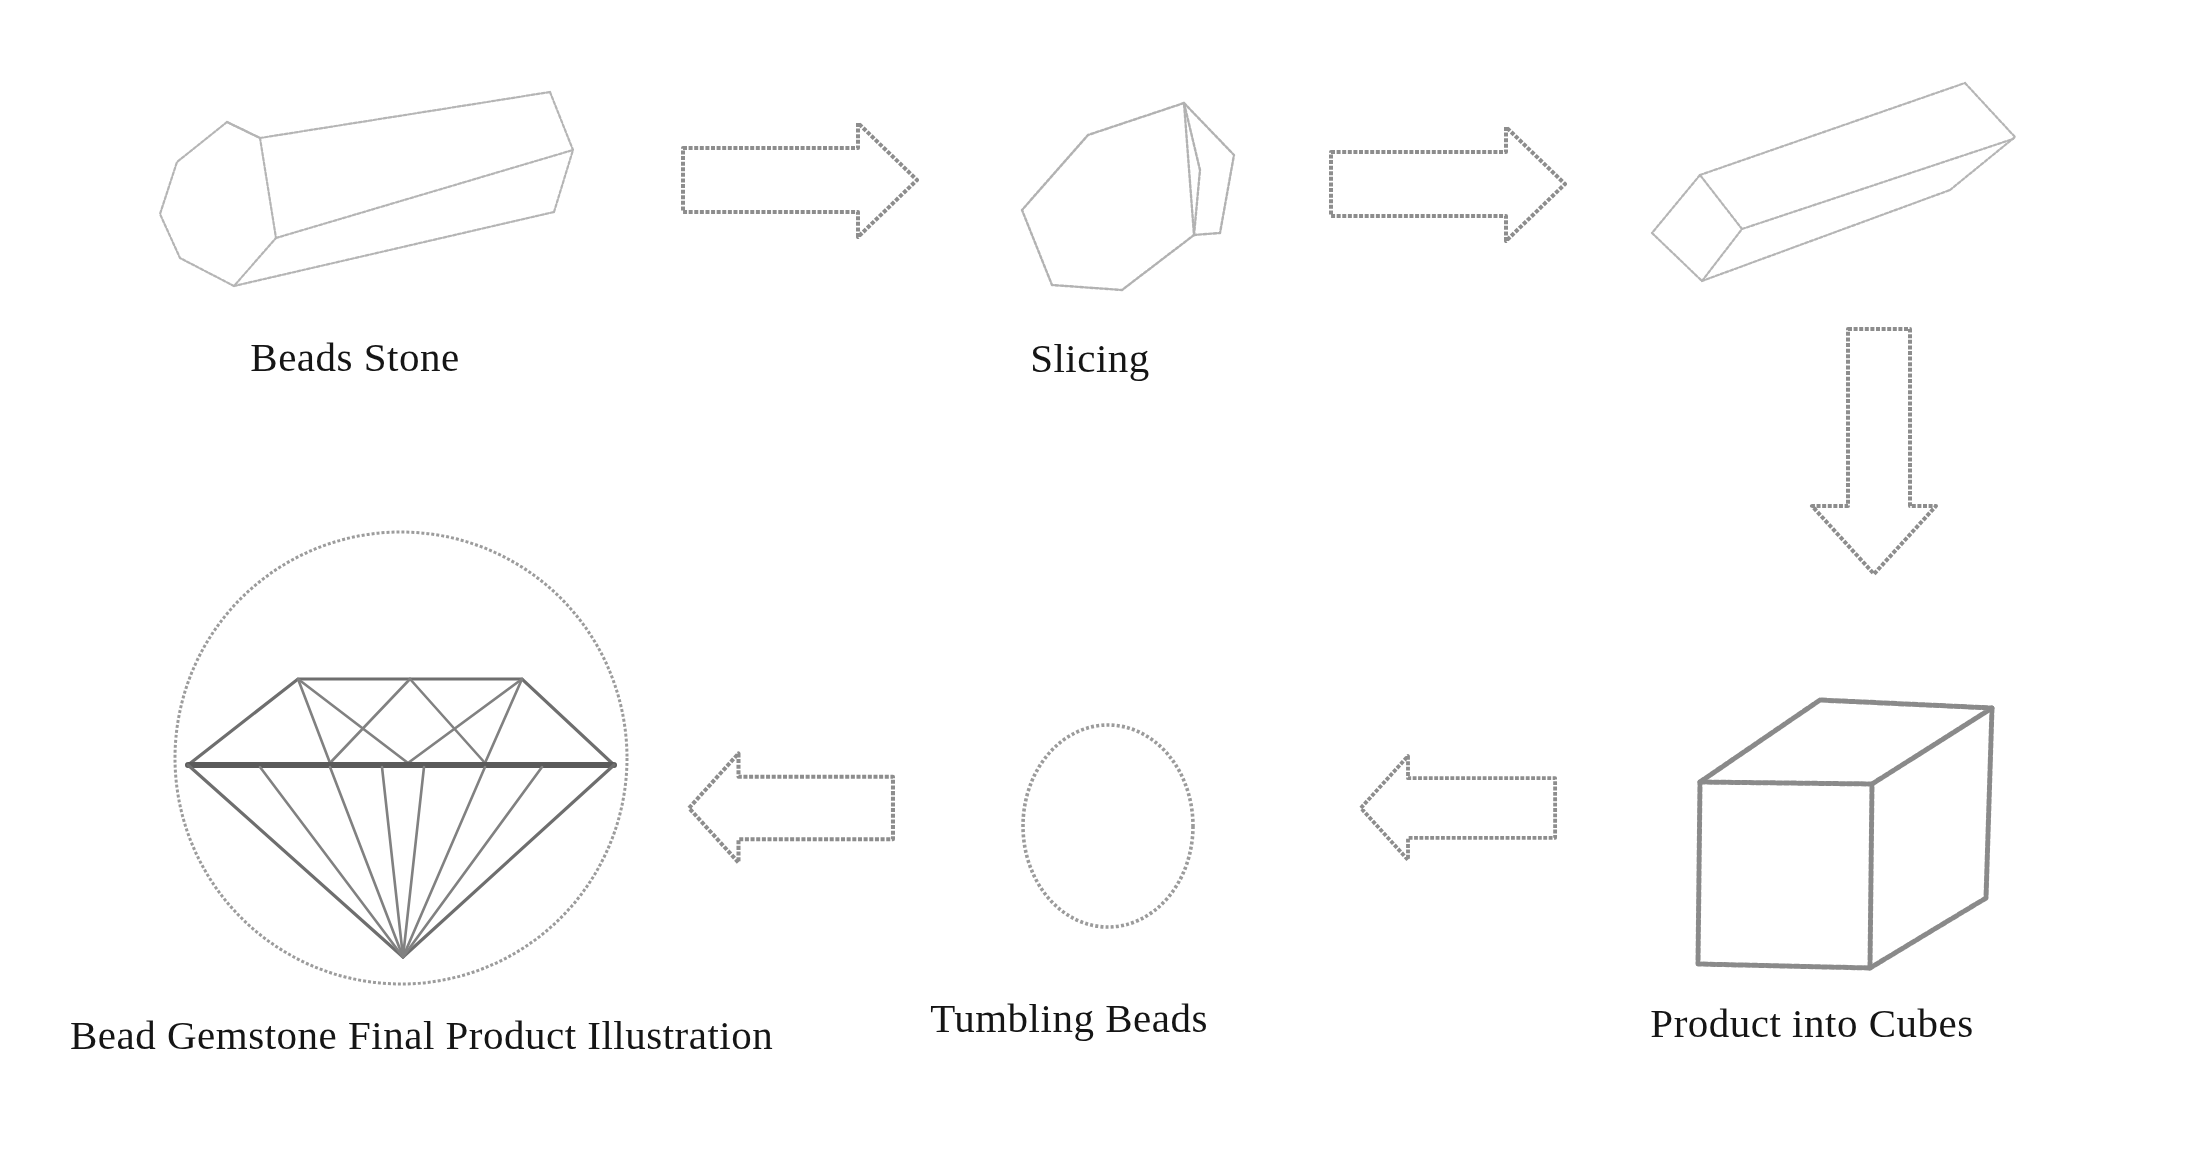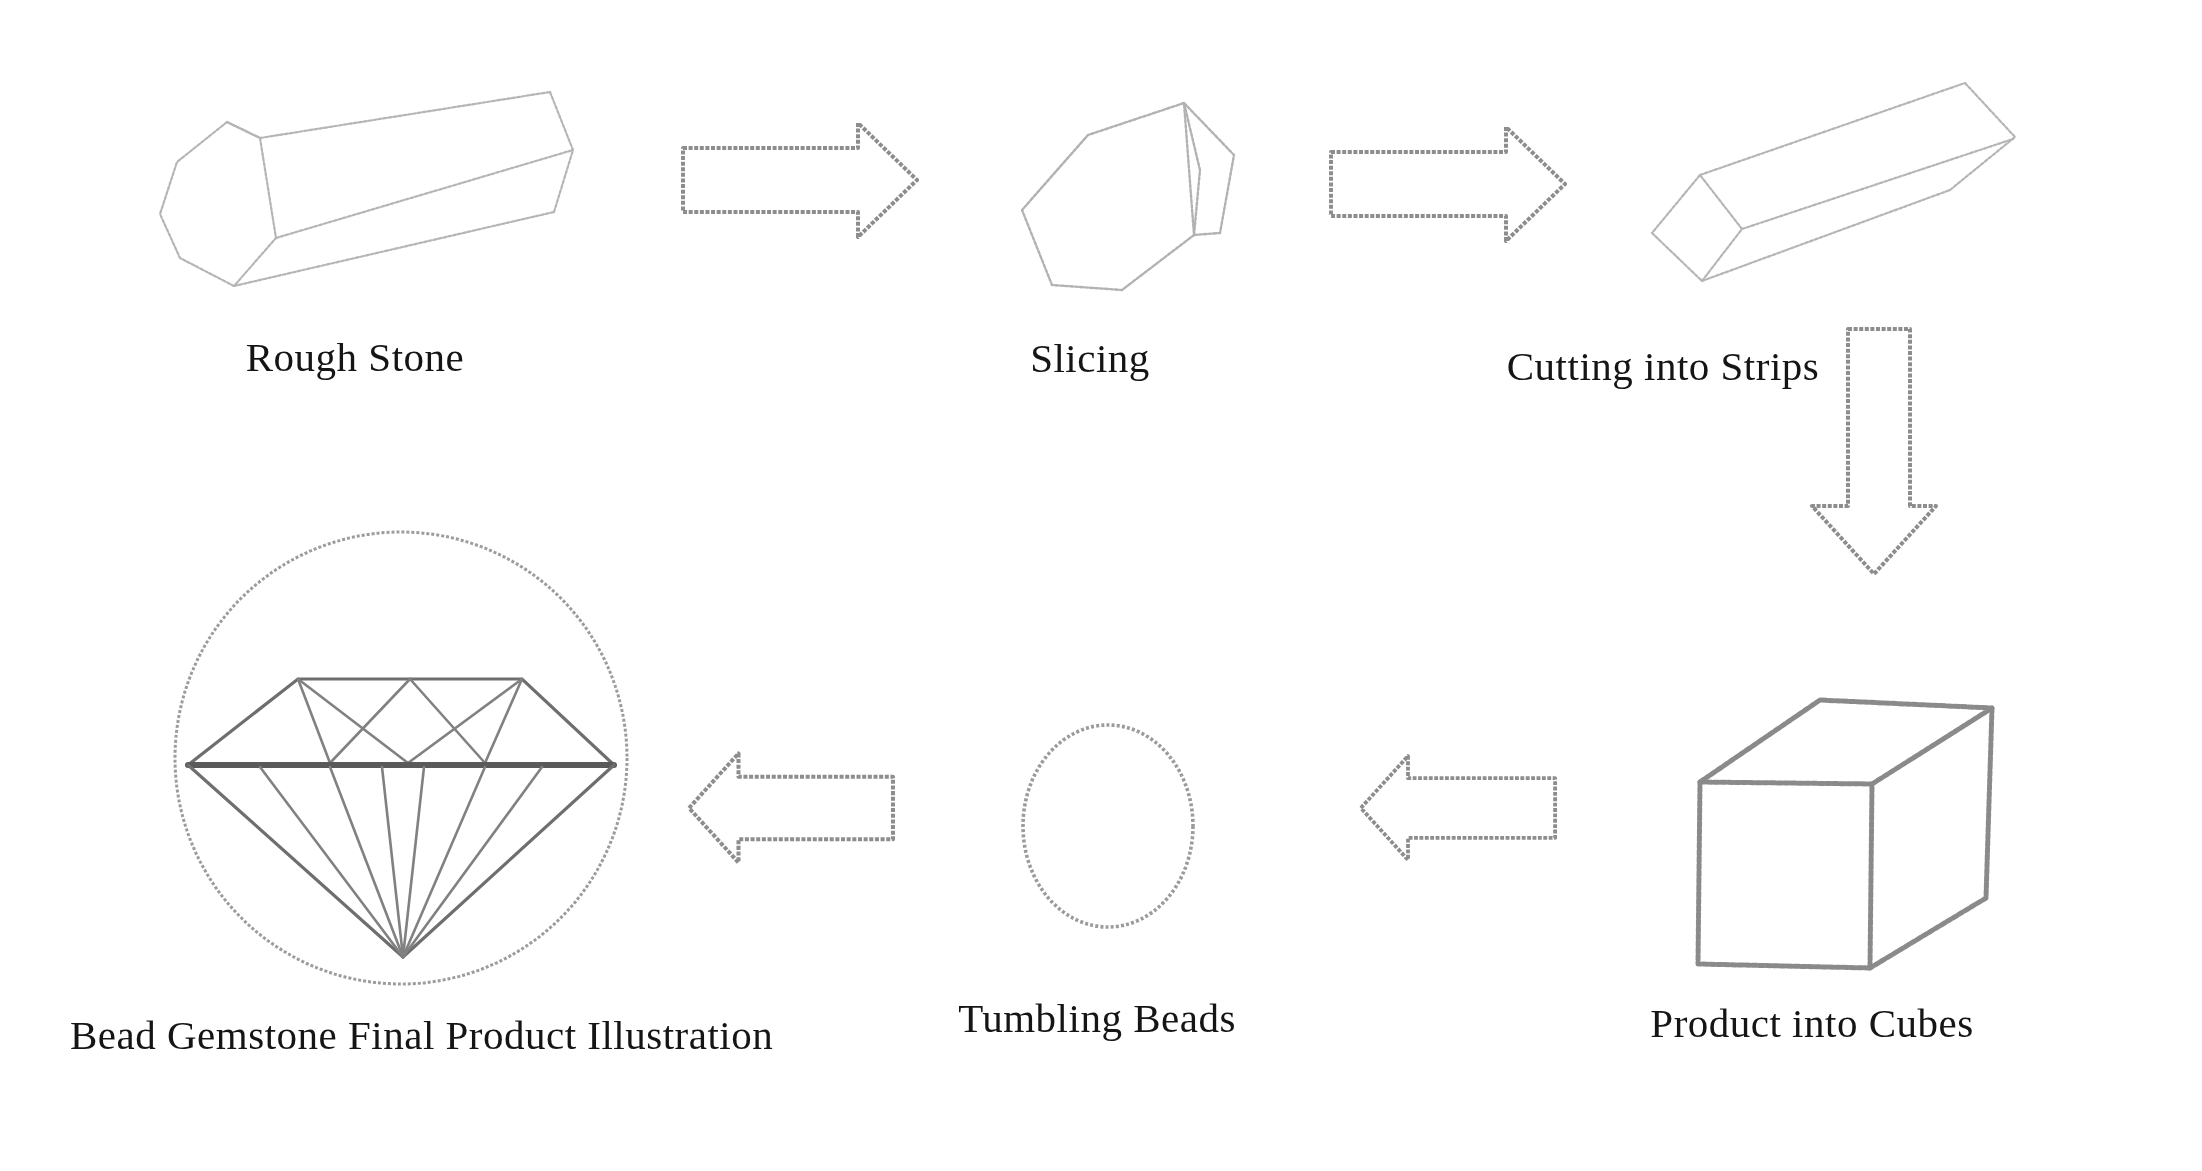--- a/index.html
+++ b/index.html
@@ -40,21 +40,21 @@
     <svg viewBox="0 0 440 220">
       <path class="ln-light" d="M75,46 L25,86 L8,138 L28,182 L82,210 L124,162 L108,62 Z"></path>
       <path class="ln-light" d="M108,62 L398,16"></path>
       <path class="ln-light" d="M398,16 L421,74"></path>
       <path class="ln-light" d="M124,162 L421,74"></path>
       <path class="ln-light" d="M82,210 L402,136"></path>
       <path class="ln-light" d="M402,136 L421,74"></path>
       <path class="ln-light" d="M75,46 L108,62"></path>
     </svg>
   </div>
-  <div class="step-label" style="left:170px;top:333px;width:370px;">Rough Stone</div>
+  <div class="step-label" style="left:170px;top:333px;width:370px;">Beads Stone</div>
 
   <div class="illus" style="left:680px;top:120px;width:240px;height:128px;">
     <svg viewBox="0 0 240 128">
       <polygon class="ln-arrow" points="3,28 178,28 178,3 237,60 178,117 178,92 3,92"></polygon>
     </svg>
   </div>
 
   <div class="illus" style="left:1012px;top:95px;width:230px;height:200px;">
     <svg viewBox="0 0 230 200">
       <path class="ln-slice" d="M172,8 L76,40 L10,115 L40,190 L110,195 L182,140 Z"></path>
@@ -73,21 +73,20 @@
   <div class="illus" style="left:1645px;top:75px;width:385px;height:215px;">
     <svg viewBox="0 0 385 215">
       <path class="ln-light" d="M55,100 L7,158 L57,206 L97,154 Z"></path>
       <path class="ln-light" d="M55,100 L320,8"></path>
       <path class="ln-light" d="M320,8 L370,62"></path>
       <path class="ln-light" d="M97,154 L368,64"></path>
       <path class="ln-light" d="M57,206 L305,115"></path>
       <path class="ln-light" d="M305,115 L370,62"></path>
     </svg>
   </div>
-  <div class="step-label" style="left:1488px;top:342px;width:350px;">Cutting into Strips</div>
 
   <div class="illus" style="left:1806px;top:326px;width:136px;height:252px;">
     <svg viewBox="0 0 136 252">
       <polygon class="ln-arrow" points="42,3 104,3 104,180 130,180 68,248 6,180 42,180"></polygon>
     </svg>
   </div>
 
   <div class="illus" style="left:1692px;top:692px;width:306px;height:286px;">
     <svg viewBox="0 0 306 286">
       <path class="ln-cube" d="M8,90 L180,92 L178,276 L6,272 Z"></path>
@@ -101,21 +100,21 @@
     <svg viewBox="0 0 208 124">
       <polygon class="ln-arrow" points="3,62 52,8 52,31 205,31 205,93 52,93 52,116"></polygon>
     </svg>
   </div>
 
   <div class="illus" style="left:1018px;top:720px;width:180px;height:212px;">
     <svg viewBox="0 0 180 212">
       <ellipse class="ln-bead" cx="90" cy="106" rx="85" ry="101"></ellipse>
     </svg>
   </div>
-  <div class="step-label" style="left:947px;top:994px;width:300px;">Tumbling Beads</div>
+  <div class="step-label" style="left:919px;top:994px;width:300px;">Tumbling Beads</div>
 
   <div class="illus" style="left:686px;top:745px;width:210px;height:126px;">
     <svg viewBox="0 0 208 124">
       <polygon class="ln-arrow" points="3,62 52,8 52,31 205,31 205,93 52,93 52,116"></polygon>
     </svg>
   </div>
 
   <div class="illus" style="left:170px;top:527px;width:462px;height:462px;">
     <svg viewBox="0 0 462 462">
 

